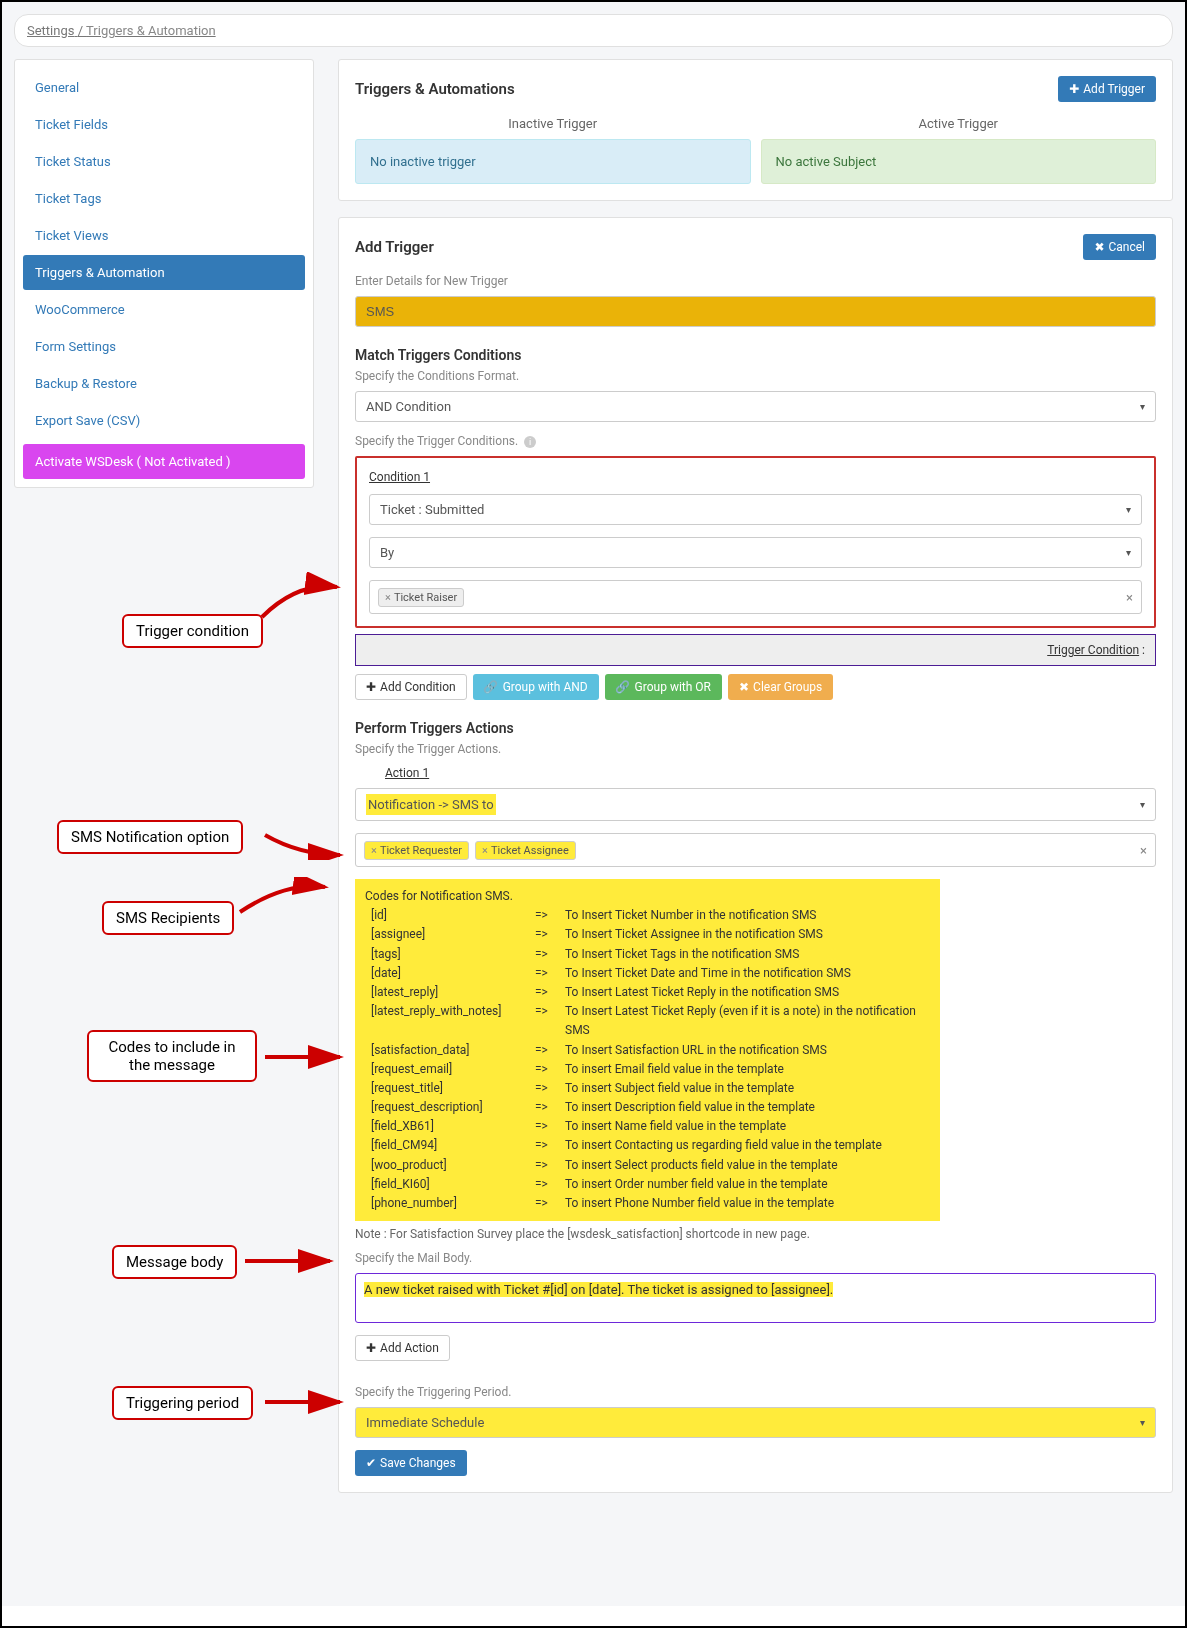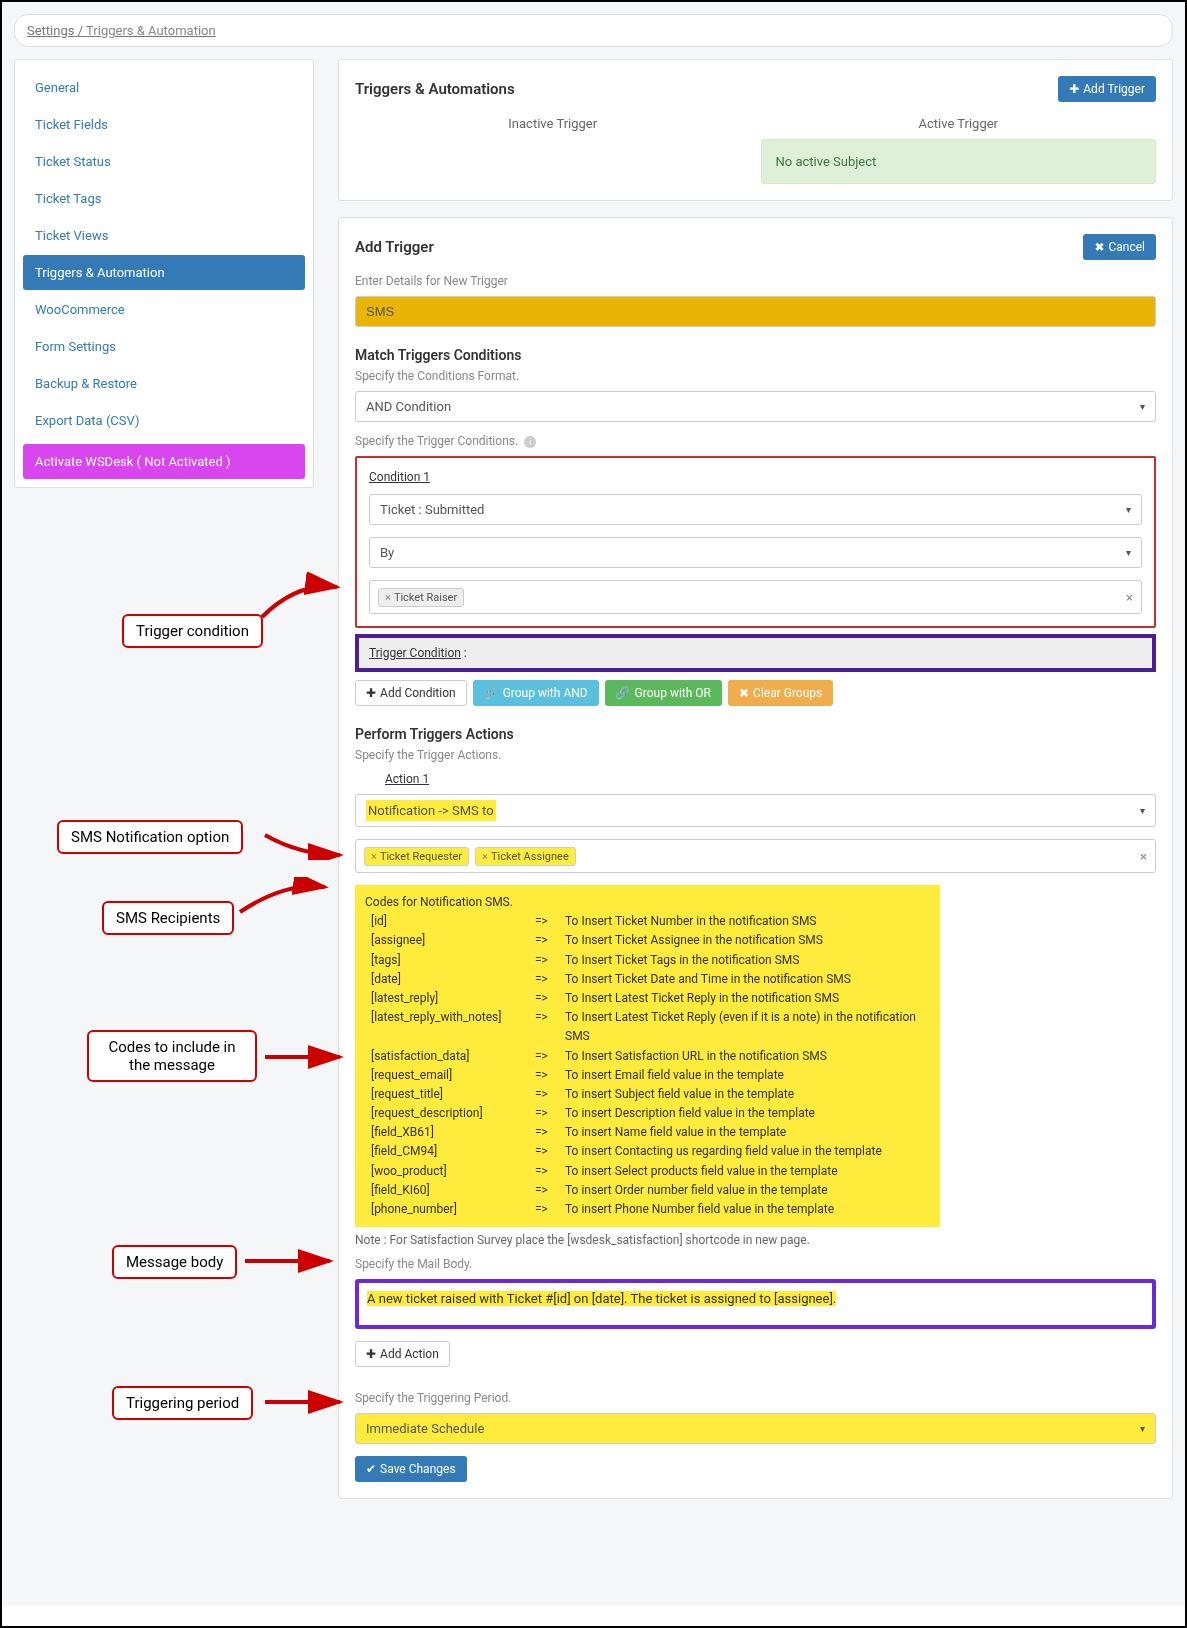--- a/index.html
+++ b/index.html
@@ -37,33 +37,33 @@
 .select-control::after { content: "▾"; color: #555; font-size: 10px; }
 .mb { margin-bottom: 12px; }
 .mb-lg { margin-bottom: 20px; }
 .condition-box { border: 2px solid #c9302c; padding: 12px; border-radius: 2px; margin-bottom: 6px; }
 .cond-title { text-decoration: underline; font-size: 12px; margin-bottom: 10px; }
 .tag-input { display: flex; align-items: center; gap: 6px; width: 100%; padding: 5px 8px; border: 1px solid #ccc; border-radius: 3px; background: #fff; min-height: 34px; position: relative; }
 .tag { display: inline-flex; align-items: center; gap: 3px; background: #eee; border: 1px solid #ccc; padding: 2px 6px; border-radius: 3px; font-size: 11px; color: #555; }
 .tag.hl { background: #ffeb3b; }
 .tag .x { color: #888; cursor: pointer; }
 .clear-x { position: absolute; right: 8px; color: #888; cursor: pointer; font-size: 13px; }
-.trigger-cond-bar { background: #eee; padding: 8px 10px; font-size: 12px; border: 4px solid #4c1d95; }
+.trigger-cond-bar { background: #eee; padding: 8px 10px; font-size: 12px; border: 1px solid #4c1d95; text-align: right; }
 .trigger-cond-bar .u { text-decoration: underline; }
 .btn-row { display: flex; gap: 6px; margin-top: 8px; margin-bottom: 20px; }
 .hl { background: #ffeb3b; }
 .select-control.hl { background: #ffeb3b; }
 .action-title { text-decoration: underline; font-size: 12px; margin: 10px 0 8px 30px; }
 .codes-box { background: #ffeb3b; padding: 8px 10px; font-size: 12px; line-height: 1.6; margin-bottom: 6px; display: inline-block; width: 73%; }
 .codes-row { display: flex; }
 .codes-code { width: 170px; }
 .codes-arrow { width: 30px; }
 .codes-desc { flex: 1; }
 .note { font-size: 12px; color: #666; margin-bottom: 10px; }
-.textarea { width: 100%; padding: 8px; border: 4px solid #6d28d9; border-radius: 3px; min-height: 50px; font-size: 13px; resize: vertical; background: #fff; }
+.textarea { width: 100%; padding: 8px; border: 1px solid #6d28d9; border-radius: 3px; min-height: 50px; font-size: 13px; resize: vertical; background: #fff; }
 .textarea .hl-text { background: #ffeb3b; }
 .callout { position: absolute; background: #fff; border: 2px solid #c00; border-radius: 6px; padding: 6px 12px; font-size: 15px; color: #000; display: flex; align-items: center; justify-content: center; z-index: 10; text-align: center; }
 .arrow-svg { position: absolute; z-index: 9; }
 .info-icon { display: inline-block; width: 12px; height: 12px; border-radius: 50%; background: #ccc; color: #fff; font-size: 9px; text-align: center; line-height: 12px; margin-left: 3px; }
 </style>
 </head>
 <body>
 
 <div class="frame">
   <div class="inner">
@@ -77,37 +77,38 @@
       <div class="sidebar">
         <div class="sidebar-item">General</div>
         <div class="sidebar-item">Ticket Fields</div>
         <div class="sidebar-item">Ticket Status</div>
         <div class="sidebar-item">Ticket Tags</div>
         <div class="sidebar-item">Ticket Views</div>
         <div class="sidebar-item active">Triggers &amp; Automation</div>
         <div class="sidebar-item">WooCommerce</div>
         <div class="sidebar-item">Form Settings</div>
         <div class="sidebar-item">Backup &amp; Restore</div>
-        <div class="sidebar-item">Export Data (CSV)</div>
+        <div class="sidebar-item">Export Save (CSV)</div>
         <div class="sidebar-btn">Activate WSDesk ( Not Activated )</div>
       </div>
 
       <div class="main">
 
         <div class="panel">
           <div class="panel-header">
             <h3>Triggers &amp; Automations</h3>
             <div class="btn btn-primary">
               <span>✚</span>
               <span>Add Trigger</span>
             </div>
           </div>
           <div class="trigger-cols">
             <div class="trigger-col">
               <div class="trigger-col-title">Inactive Trigger</div>
+              <div class="trigger-box inactive">No inactive trigger</div>
             </div>
             <div class="trigger-col">
               <div class="trigger-col-title">Active Trigger</div>
               <div class="trigger-box active">No active Subject</div>
             </div>
           </div>
         </div>
 
         <div class="panel">
           <div class="panel-header">

